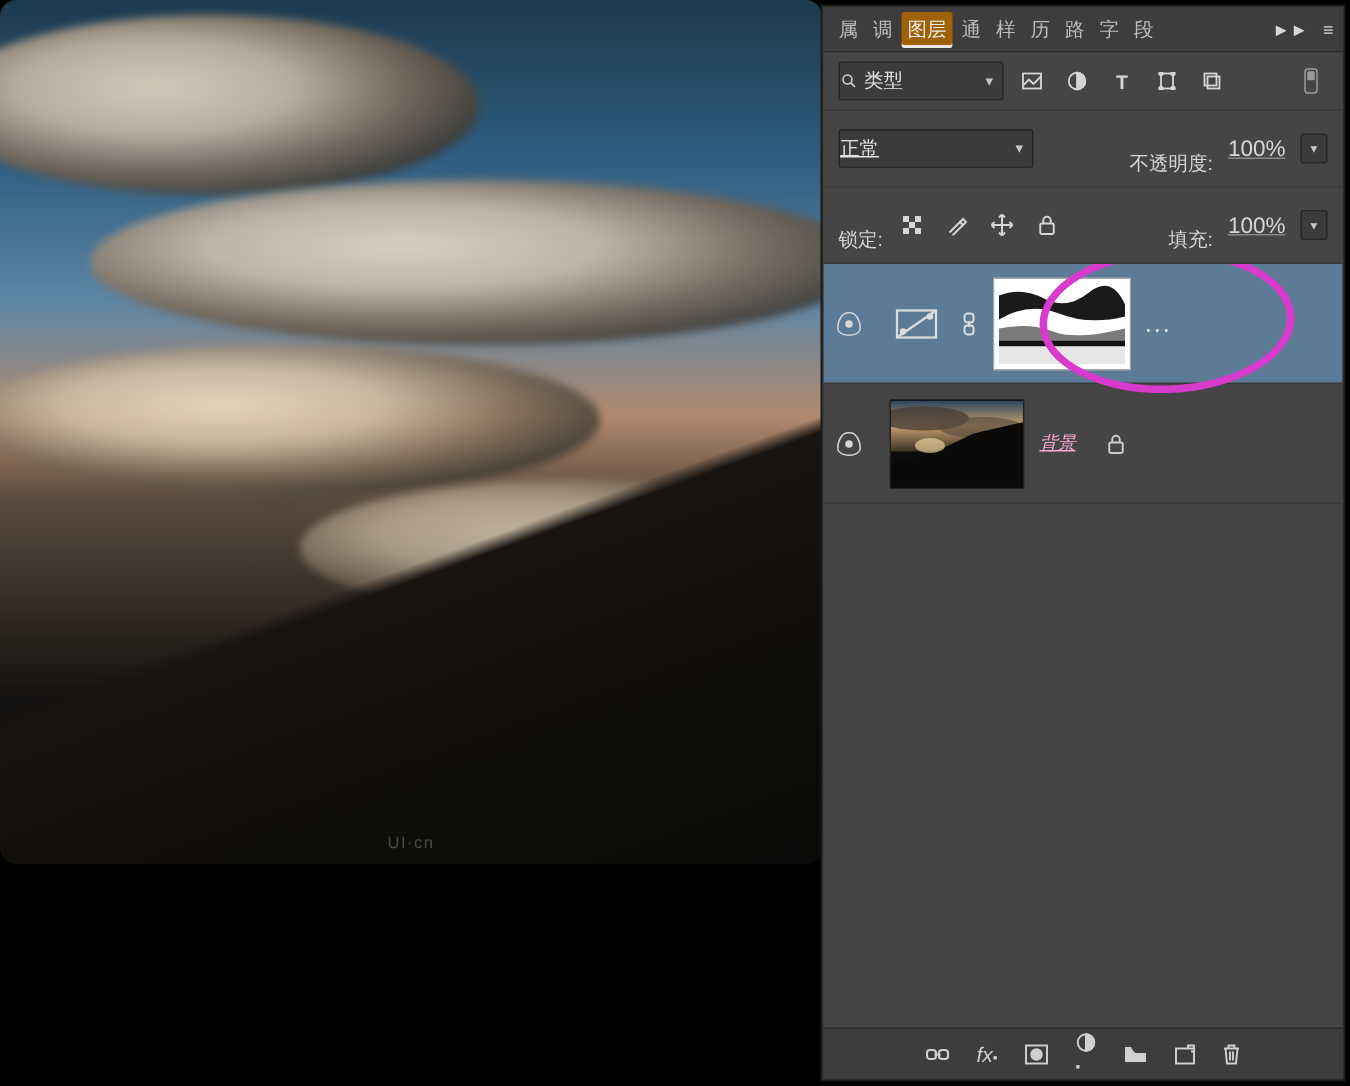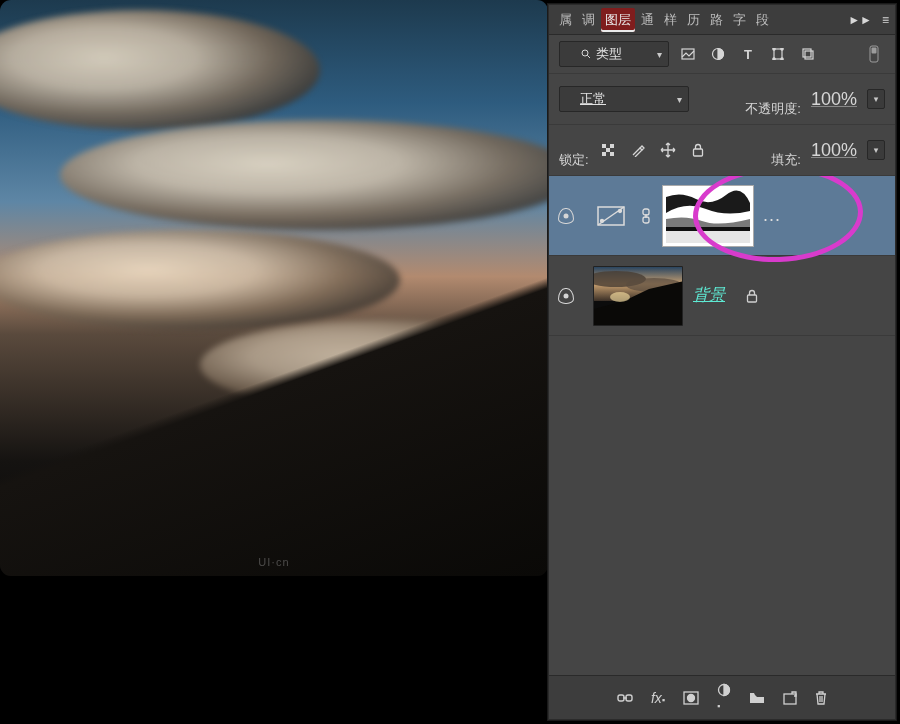--- a/index.html
+++ b/index.html
@@ -1,43 +1,43 @@
 <!DOCTYPE html>
 <html><head>
 <meta charset="utf-8">
 <style>
   *{box-sizing:border-box;margin:0;padding:0;font-family:"Microsoft YaHei",Arial,sans-serif;}
   body{background:#000;width:900px;height:724px;overflow:hidden;position:relative;}
   .canvas{position:absolute;left:0;top:0;width:548px;height:576px;overflow:hidden;border-radius:11px;}
   .panel{position:absolute;right:4px;top:4px;width:348px;height:716px;background:#4a4a4a;border:1px solid #2b2b2b;display:flex;flex-direction:column;box-shadow:0 0 0 1px #1a1a1a;}
   .tabbar{height:30px;background:#3d3d3d;display:flex;align-items:center;gap:2px;padding:0 6px;border-bottom:1px solid #2a2a2a;}
   .tab{color:#bdbdbd;font-size:13px;padding:3px 4px;border-radius:2px;user-select:none;}
-  .tab.active{background:#7f1d1d;color:#eaeaea;box-shadow:inset 0 -2px 0 #eaeaea;text-align:center;}
+  .tab.active{background:#a16207;color:#eaeaea;box-shadow:inset 0 -2px 0 #eaeaea;text-align:center;}
   .tab-right{margin-left:auto;display:flex;gap:10px;color:#d8d8d8;font-size:12px;}
   .row{display:flex;align-items:center;gap:8px;padding:6px 10px;border-bottom:1px solid #3a3a3a;background:#454545;}
   .row .lbl{color:#d6d6d6;font-size:13px;margin-top:20px;}
   .row .spacer{flex:1;}
-  .dd{background:#3b3b3b;border:1px solid #272727;color:#e2e2e2;font-size:13px;padding:3px 22px 3px 20px;border-radius:2px;position:relative;display:inline-flex;align-items:center;}
+  .dd{background:#3b3b3b;border:1px solid #272727;color:#e2e2e2;font-size:13px;padding:3px 22px 3px 0;border-radius:2px;position:relative;display:inline-flex;align-items:center;}
   .dd .caret{position:absolute;right:6px;top:50%;transform:translateY(-50%);font-size:10px;color:#c8c8c8;}
   .iconbtn{width:22px;height:20px;display:flex;align-items:center;justify-content:center;color:#d6d6d6;font-size:13px;border:1px solid transparent;border-radius:2px;}
-  .val{color:#d6d6d6;font-size:18px;text-decoration:underline;text-decoration-color:#888;padding:0 2px;}
+  .val{color:#d6d6d6;font-size:15px;text-decoration:underline;text-decoration-color:#888;padding:0 2px;}
   .minibtn{width:18px;height:20px;background:#3b3b3b;border:1px solid #272727;display:flex;align-items:center;justify-content:center;color:#c8c8c8;font-size:9px;border-radius:2px;}
   .layers{flex:1;background:#454545;overflow:hidden;}
   .layer{display:flex;align-items:center;height:80px;border-bottom:1px solid #3a3a3a;padding:0 10px 0 0;gap:10px;position:relative;}
   .layer.sel{background:#5d7a97;}
   .eyecol{width:34px;display:flex;justify-content:center;}
   .eye{width:16px;height:16px;border:1.5px solid #d6d6d6;border-radius:60% 60% 60% 60%/90% 90% 40% 40%;position:relative;}
   .eye:after{content:"";position:absolute;width:5px;height:5px;background:#d6d6d6;border-radius:50%;left:50%;top:50%;transform:translate(-50%,-50%);}
   .thumb{width:90px;height:60px;background:#000;border:1px solid #222;position:relative;overflow:hidden;border-radius:1px;}
   .mask{width:90px;height:60px;background:#fff;border:3px solid #fff;box-shadow:0 0 0 1px #aaa;position:relative;overflow:hidden;}
   .link{width:14px;display:flex;justify-content:center;color:#ddd;}
-  .lname{color:#5eead4;font-size:16px;text-decoration:underline;}
+  .lname{color:#f9a8d4;font-size:12px;text-decoration:underline;}
   .italic{font-style:italic;}
   .lock{width:14px;height:14px;}
-  .bottombar{height:44px;background:#3d3d3d;border-top:1px solid #2a2a2a;display:flex;align-items:center;justify-content:center;gap:18px;color:#d0d0d0;font-size:13px;}
+  .bottombar{height:34px;background:#3d3d3d;border-top:1px solid #2a2a2a;display:flex;align-items:center;justify-content:center;gap:18px;color:#d0d0d0;font-size:13px;}
   .adj-icon{width:36px;height:28px;position:relative;}
   .circle-annot{position:absolute;width:170px;height:96px;border:5px solid #d83bcc;border-radius:50%;pointer-events:none;transform:rotate(-2deg);}
   .dots{font-size:18px;letter-spacing:1px;color:#dedede;}
   
   .sky{position:absolute;inset:0;background:linear-gradient(180deg,#1d3a4e 0%,#2e5c7f 18%,#5e86a5 35%,#b28a6f 48%,#5a4a3d 58%,#151311 80%,#050505 100%);}
   .cloud{position:absolute;background:radial-gradient(ellipse at 40% 40%,#f0e0c8 0%,#d0bfa9 30%,#7d6b58 55%,#2d2a27 80%,transparent 100%);filter:blur(3px);opacity:.85;border-radius:50%;}
   .ridge{position:absolute;bottom:0;left:0;width:100%;height:58%;background:linear-gradient(160deg,transparent 0%,transparent 44%,#161310 46%,#0a0907 100%);clip-path:polygon(0 65%,18% 58%,35% 44%,55% 24%,78% 4%,100% 0%,100% 100%,0 100%);}
   .watermark{position:absolute;left:50%;bottom:8px;transform:translateX(-50%);color:#bbb;font-size:11px;opacity:.35;letter-spacing:1px;}
   svg{display:block;}
 </style>

